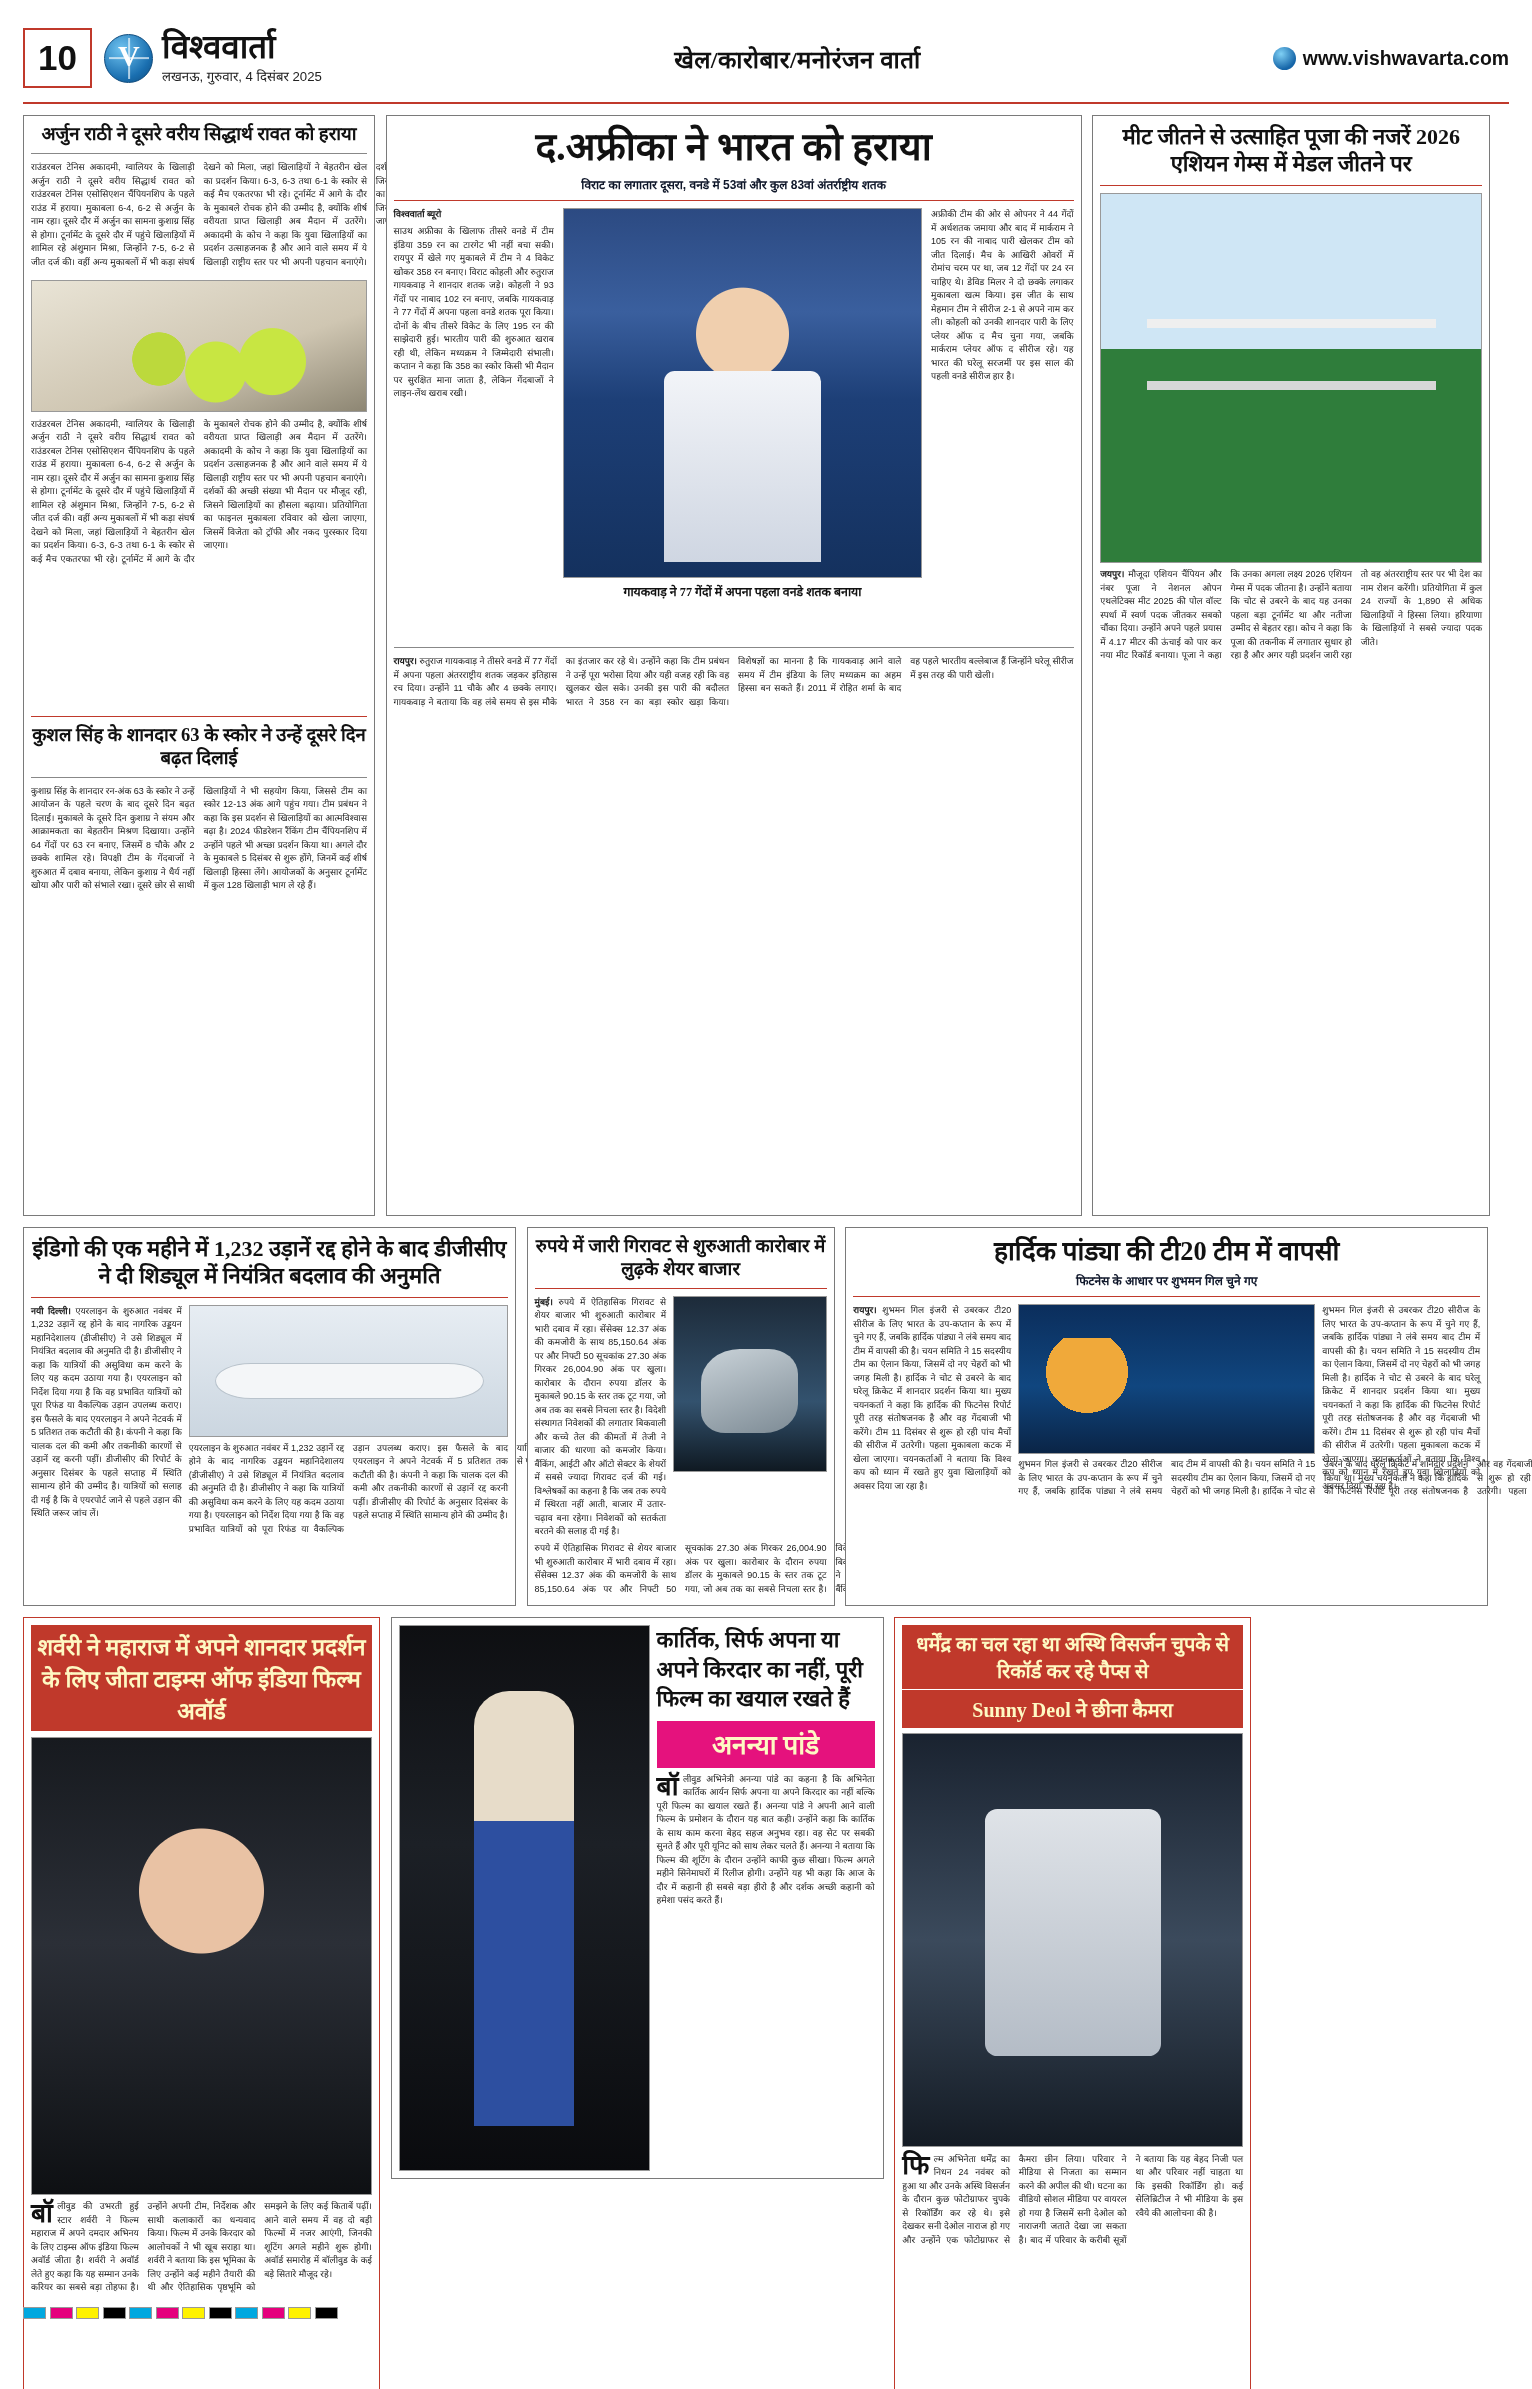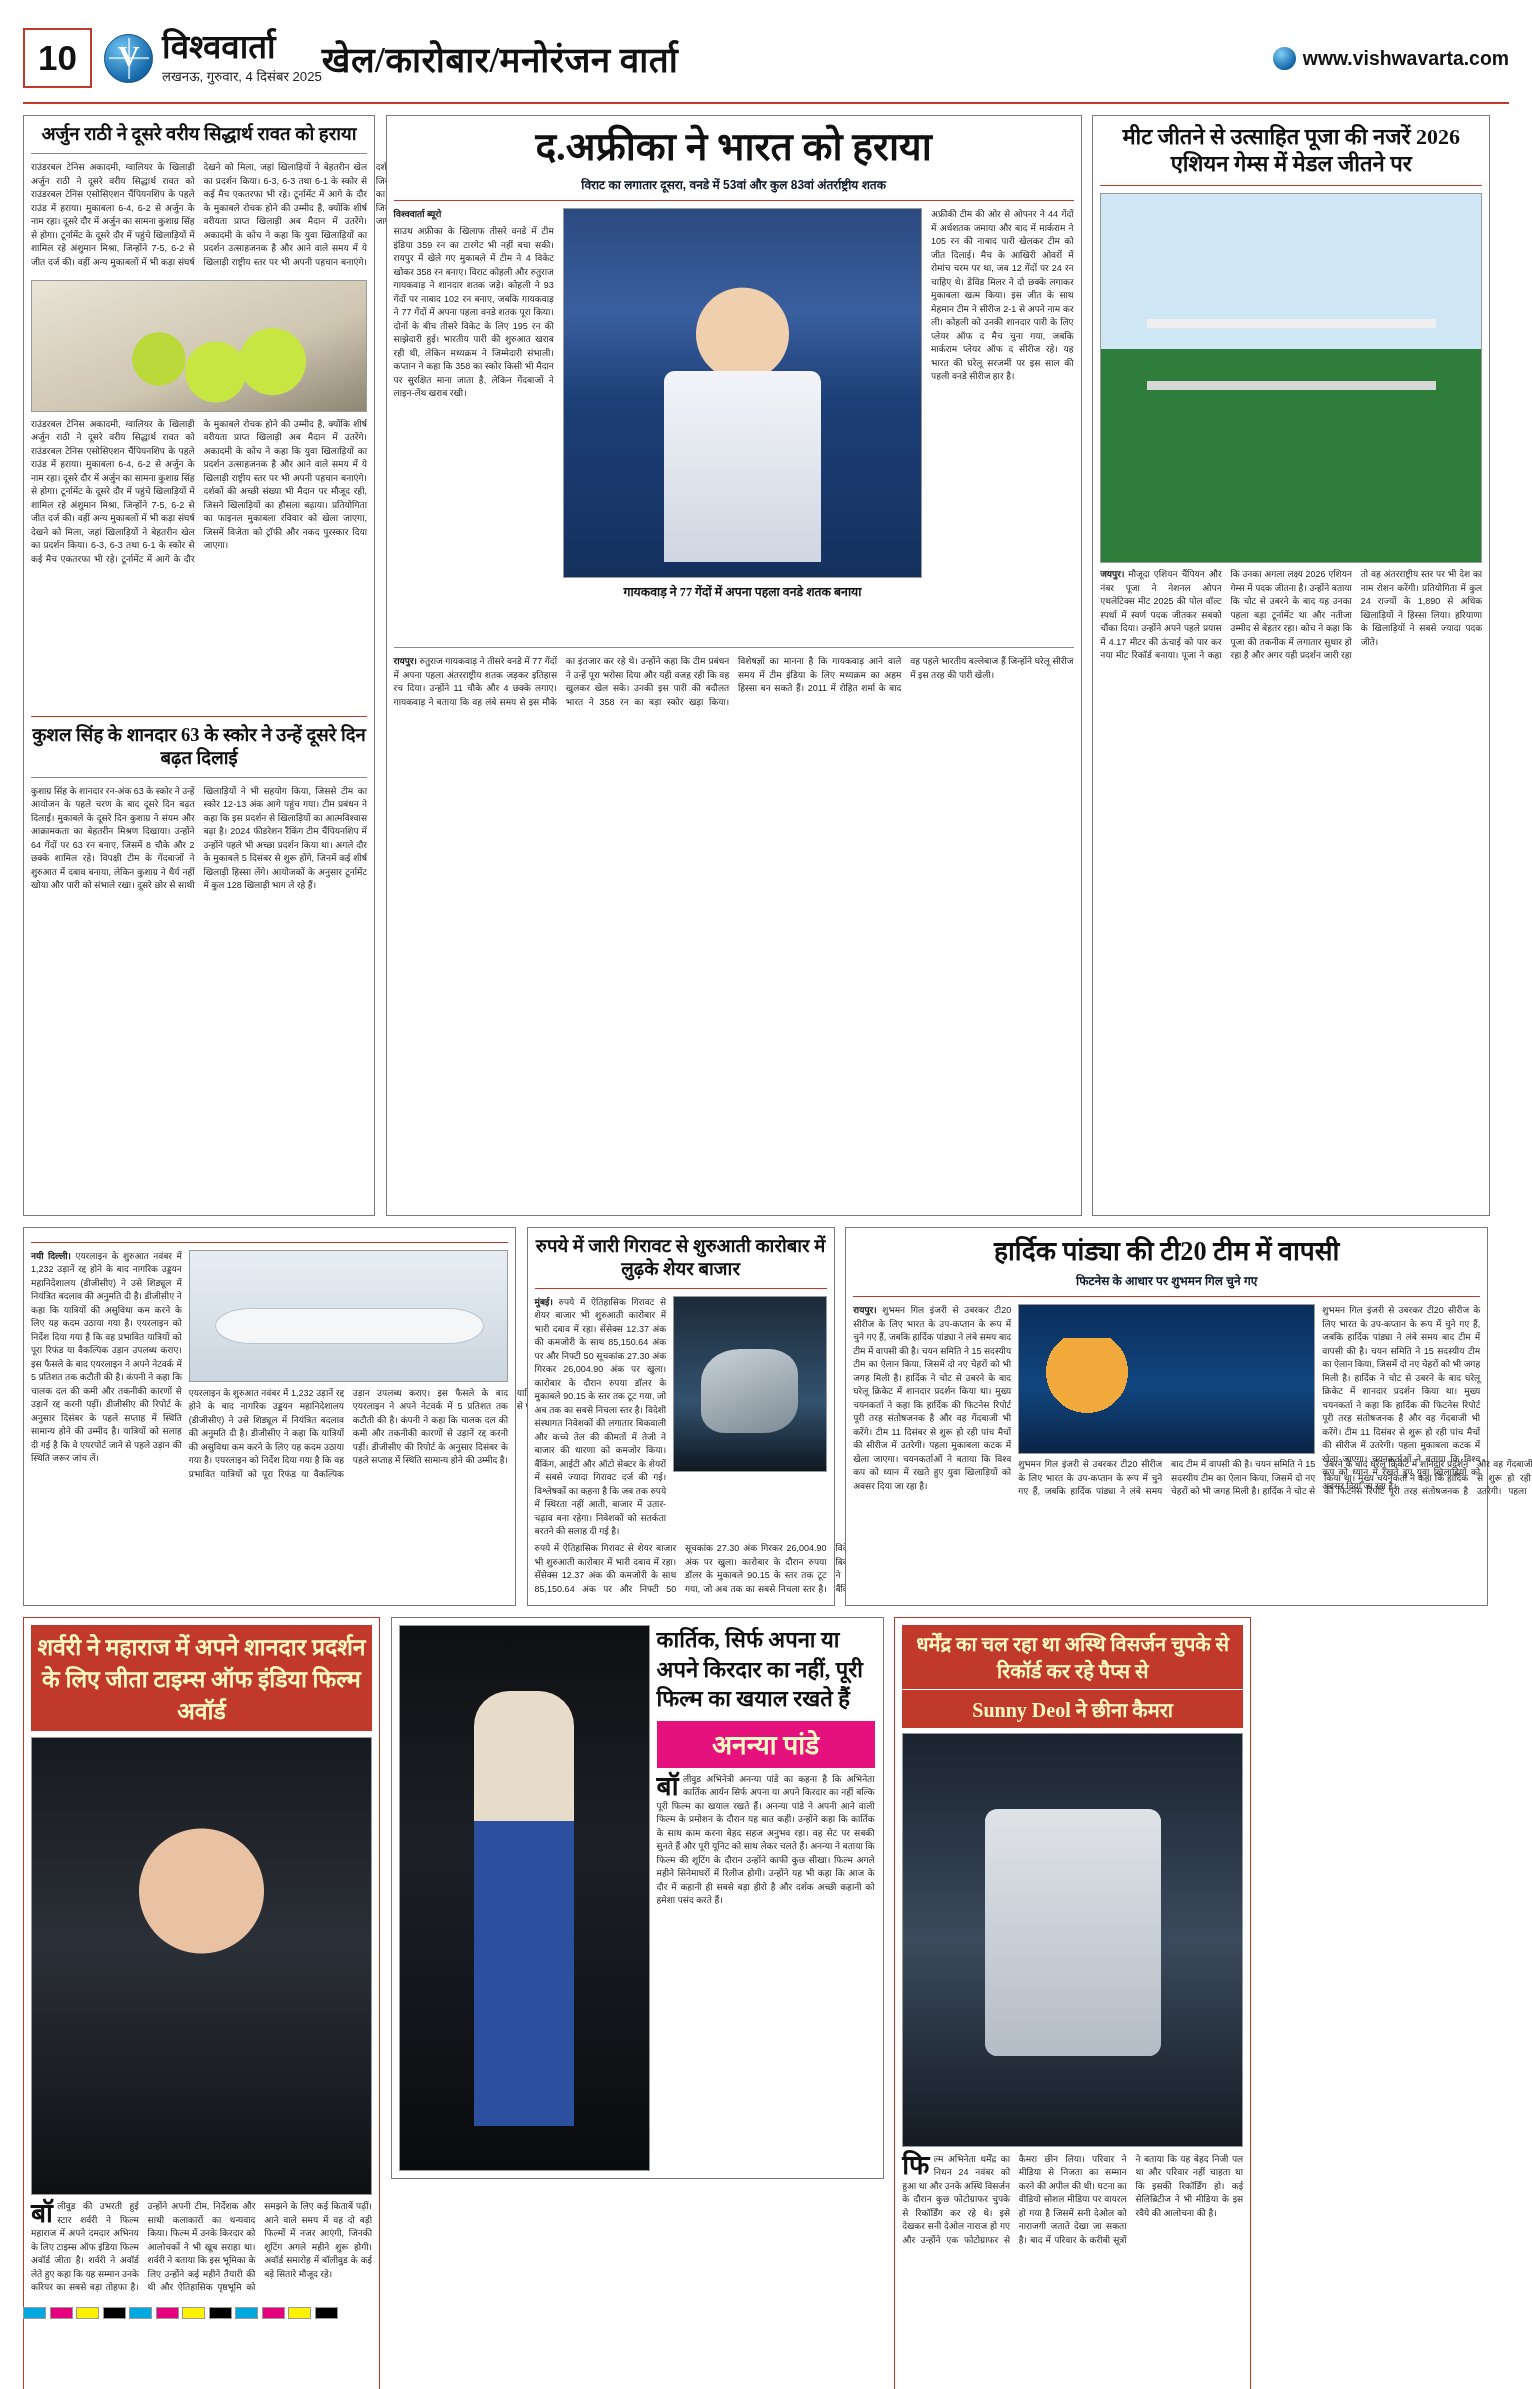--- a/index.html
+++ b/index.html
@@ -49,22 +49,22 @@
   .logo-v {
     position:absolute; left:50%; top:50%; transform:translate(-50%,-55%);
     font-size:30px; font-weight:bold; color:#fff; font-family:"Liberation Serif",serif;
   }
   .brand-name {
     font-size:33px; font-weight:bold; color:#111;
     font-family:"Liberation Serif", serif; line-height:1;
   }
   .brand-sub { font-size:13.2px; color:#222; margin-top:3.5px; }
   .masthead-title {
-    flex:1; text-align:left;
-    font-size:35px; font-weight:bold; font-family:"Liberation Serif",serif;
+    flex:1; text-align:center;
+    font-size:24px; font-weight:bold; font-family:"Liberation Serif",serif;
     letter-spacing:0.4px;
   }
   .site-url {
     display:flex; align-items:center; gap:7px;
     font-size:19.4px; color:#111; font-weight:bold;
   }
   .url-globe {
     width:23px;height:23px;border-radius:50%;
     background:radial-gradient(circle at 35% 30%, #7fd0f5, #1565a8 70%);
   }
@@ -218,20 +218,21 @@
     <div class="col box" style="width:398px">
       <div class="hl hl-md">मीट जीतने से उत्साहित पूजा की नजरें 2026 एशियन गेम्स में मेडल जीतने पर</div>
       <div class="rule-red"></div>
       <div class="photo img-pole" style="height:370px;margin-bottom:5.3px"></div>
       <div class="body-txt cols3" style="height:458px"><span class="dateline">जयपुर।</span> <span>मौजूदा एशियन चैंपियन और नंबर पूजा ने नेशनल ओपन एथलेटिक्स मीट 2025 की पोल वॉल्ट स्पर्धा में स्वर्ण पदक जीतकर सबको चौंका दिया। उन्होंने अपने पहले प्रयास में 4.17 मीटर की ऊंचाई को पार कर नया मीट रिकॉर्ड बनाया। पूजा ने कहा कि उनका अगला लक्ष्य 2026 एशियन गेम्स में पदक जीतना है। उन्होंने बताया कि चोट से उबरने के बाद यह उनका पहला बड़ा टूर्नामेंट था और नतीजा उम्मीद से बेहतर रहा। कोच ने कहा कि पूजा की तकनीक में लगातार सुधार हो रहा है और अगर यही प्रदर्शन जारी रहा तो वह अंतरराष्ट्रीय स्तर पर भी देश का नाम रोशन करेंगी। प्रतियोगिता में कुल 24 राज्यों के 1,890 से अधिक खिलाड़ियों ने हिस्सा लिया। हरियाणा के खिलाड़ियों ने सबसे ज्यादा पदक जीते।</span></div>
     </div>
   </div>
 
   <div class="row">
     <div class="col box" style="width:493px">
+      <div class="hl hl-md">इंडिगो की एक महीने में 1,232 उड़ानें रद्द होने के बाद डीजीसीए ने दी शिड्यूल में नियंत्रित बदलाव की अनुमति</div>
       <div class="rule-red"></div>
       <div style="display:flex;gap:7px">
         <div style="width:154px" class="body-txt"><span class="dateline">नयी दिल्ली।</span> <span>एयरलाइन के शुरुआत नवंबर में 1,232 उड़ानें रद्द होने के बाद नागरिक उड्डयन महानिदेशालय (डीजीसीए) ने उसे शिड्यूल में नियंत्रित बदलाव की अनुमति दी है। डीजीसीए ने कहा कि यात्रियों की असुविधा कम करने के लिए यह कदम उठाया गया है। एयरलाइन को निर्देश दिया गया है कि वह प्रभावित यात्रियों को पूरा रिफंड या वैकल्पिक उड़ान उपलब्ध कराए। इस फैसले के बाद एयरलाइन ने अपने नेटवर्क में 5 प्रतिशत तक कटौती की है। कंपनी ने कहा कि चालक दल की कमी और तकनीकी कारणों से उड़ानें रद्द करनी पड़ीं। डीजीसीए की रिपोर्ट के अनुसार दिसंबर के पहले सप्ताह में स्थिति सामान्य होने की उम्मीद है। यात्रियों को सलाह दी गई है कि वे एयरपोर्ट जाने से पहले उड़ान की स्थिति जरूर जांच लें।</span></div>
         <div style="width:326px">
           <div class="photo img-plane" style="height:132px"></div>
           <div class="body-txt cols2" style="height:97px;margin-top:5.3px">एयरलाइन के शुरुआत नवंबर में 1,232 उड़ानें रद्द होने के बाद नागरिक उड्डयन महानिदेशालय (डीजीसीए) ने उसे शिड्यूल में नियंत्रित बदलाव की अनुमति दी है। डीजीसीए ने कहा कि यात्रियों की असुविधा कम करने के लिए यह कदम उठाया गया है। एयरलाइन को निर्देश दिया गया है कि वह प्रभावित यात्रियों को पूरा रिफंड या वैकल्पिक उड़ान उपलब्ध कराए। इस फैसले के बाद एयरलाइन ने अपने नेटवर्क में 5 प्रतिशत तक कटौती की है। कंपनी ने कहा कि चालक दल की कमी और तकनीकी कारणों से उड़ानें रद्द करनी पड़ीं। डीजीसीए की रिपोर्ट के अनुसार दिसंबर के पहले सप्ताह में स्थिति सामान्य होने की उम्मीद है। यात्रियों को सलाह दी गई है कि वे एयरपोर्ट जाने से पहले उड़ान की स्थिति जरूर जांच लें।</div>
         </div>
       </div>
     </div>
 

